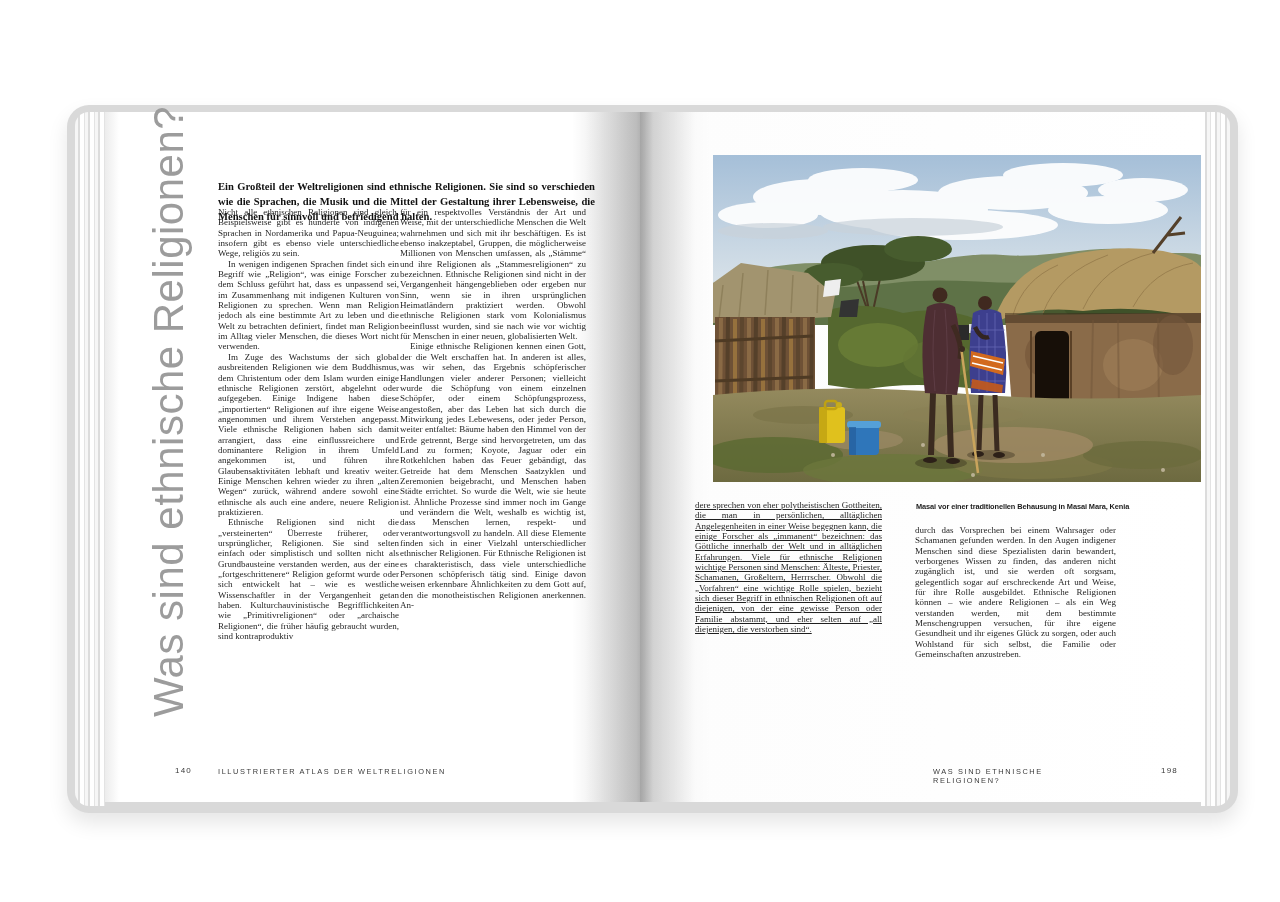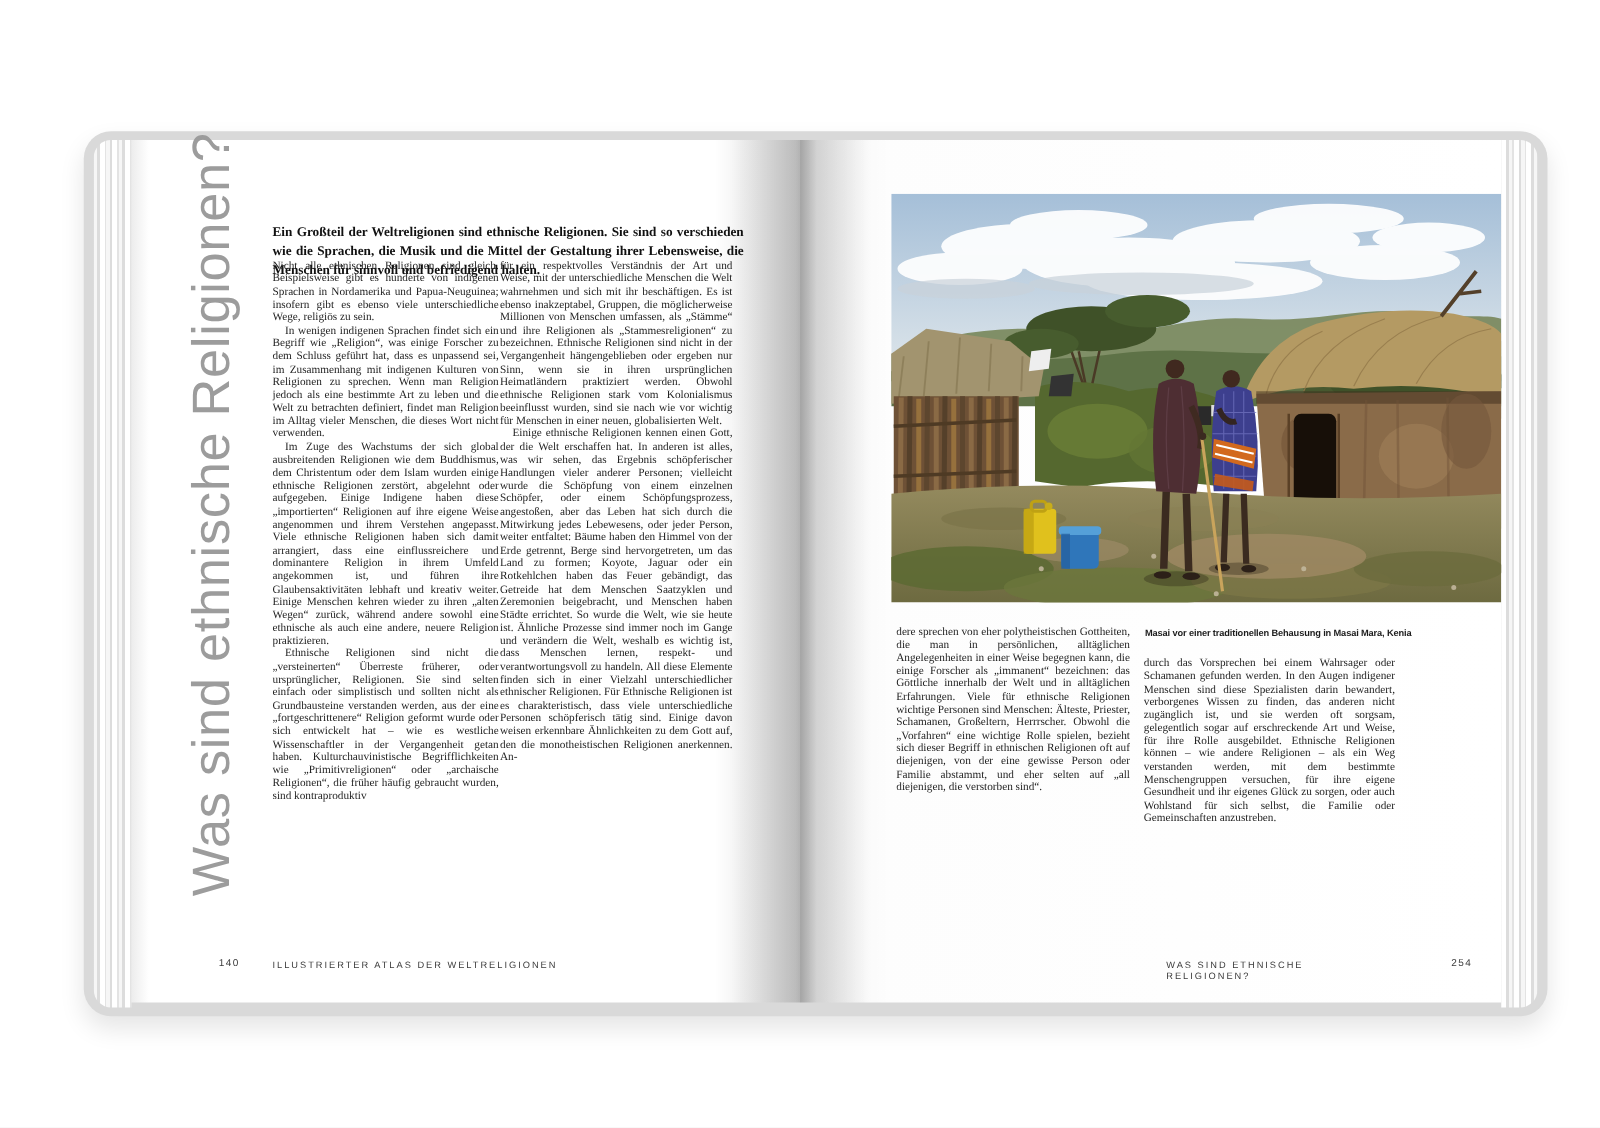--- a/index.html
+++ b/index.html
@@ -19,21 +19,21 @@
   .vtitle{position:absolute;left:78px;top:612px;transform-origin:0 0;transform:rotate(-90deg);
         white-space:nowrap;font-family:"Liberation Sans",sans-serif;font-size:42px;letter-spacing:0.5px;
         color:#9c9c9c;font-weight:400;}
   .intro{position:absolute;left:151px;top:48px;width:377px;font-weight:bold;font-size:10.6px;
         line-height:15px;text-align:justify;color:#111;margin-top:26px;}
   .col{position:absolute;font-size:9px;line-height:10.35px;text-align:justify;color:#1f1f1f;overflow:hidden;}
   .col p{margin:0;}
   .col p.indent{text-indent:10px;}
   .lp-col1{left:151px;top:102px;width:181px;height:550px;}
   .lp-col2{left:333px;top:102px;width:186px;height:550px;}
-  .rp-col1{left:650px;top:395px;width:187px;height:262px;}
+  .rp-col1{left:628px;top:395px;width:187px;height:262px;text-decoration:underline;}
   .rp-col2{left:848px;top:420px;width:201px;height:240px;}
   .photo{position:absolute;left:646px;top:50px;width:488px;height:327px;display:block;}
   .caption{position:absolute;left:836px;top:397px;width:210px;font-family:"Liberation Sans",sans-serif;
         font-weight:bold;font-size:7.4px;letter-spacing:-0.1px;color:#1c1c1c;white-space:nowrap;padding-left:13px;}
   .footer-num{position:absolute;top:661px;font-family:"Liberation Sans",sans-serif;font-size:8px;
         letter-spacing:1.2px;color:#3a3a3a;margin-left:32px;}
   .footer-txt{position:absolute;top:661.5px;font-family:"Liberation Sans",sans-serif;font-size:7.4px;
         letter-spacing:1.6px;color:#3a3a3a;}
   .fn-left{left:76px;}
   .ft-left{left:151px;}
@@ -234,15 +234,15 @@
 
     <div class="col rp-col1">
       <p>dere sprechen von eher polytheistischen Gottheiten, die man in persönlichen, alltäglichen Angelegenheiten in einer Weise begegnen kann, die einige Forscher als „immanent“ bezeichnen: das Göttliche innerhalb der Welt und in alltäglichen Erfahrungen. Viele für ethnische Religionen wichtige Personen sind Menschen: Älteste, Priester, Schamanen, Großeltern, Herrrscher. Obwohl die „Vorfahren“ eine wichtige Rolle spielen, bezieht sich dieser Begriff in ethnischen Religionen oft auf diejenigen, von der eine gewisse Person oder Familie abstammt, und eher selten auf „all diejenigen, die verstorben sind“.</p>
     </div>
 
     <div class="col rp-col2">
       <p>durch das Vorsprechen bei einem Wahrsager oder Schamanen gefunden werden. In den Augen indigener Menschen sind diese Spezialisten darin bewandert, verborgenes Wissen zu finden, das anderen nicht zugänglich ist, und sie werden oft sorgsam, gelegentlich sogar auf erschreckende Art und Weise, für ihre Rolle ausgebildet. Ethnische Religionen können – wie andere Religionen – als ein Weg verstanden werden, mit dem bestimmte Menschengruppen versuchen, für ihre eigene Gesundheit und ihr eigenes Glück zu sorgen, oder auch Wohlstand für sich selbst, die Familie oder Gemeinschaften anzustreben.</p>
     </div>
 
     <div class="footer-txt ft-right">WAS SIND ETHNISCHE RELIGIONEN?</div>
-    <div class="footer-num fn-right">254</div>
+    <div class="footer-num fn-right">198</div>
   </div>
 </div>
 
 </body></html>

